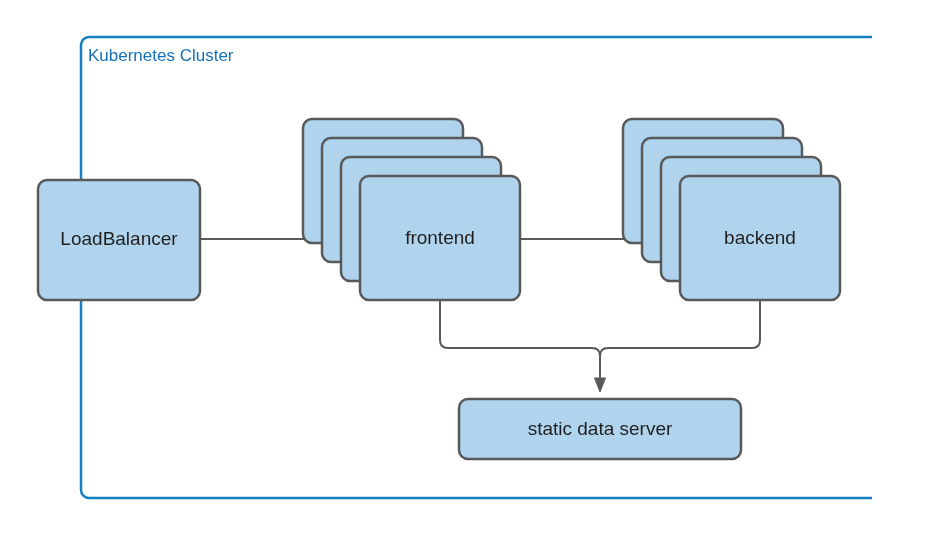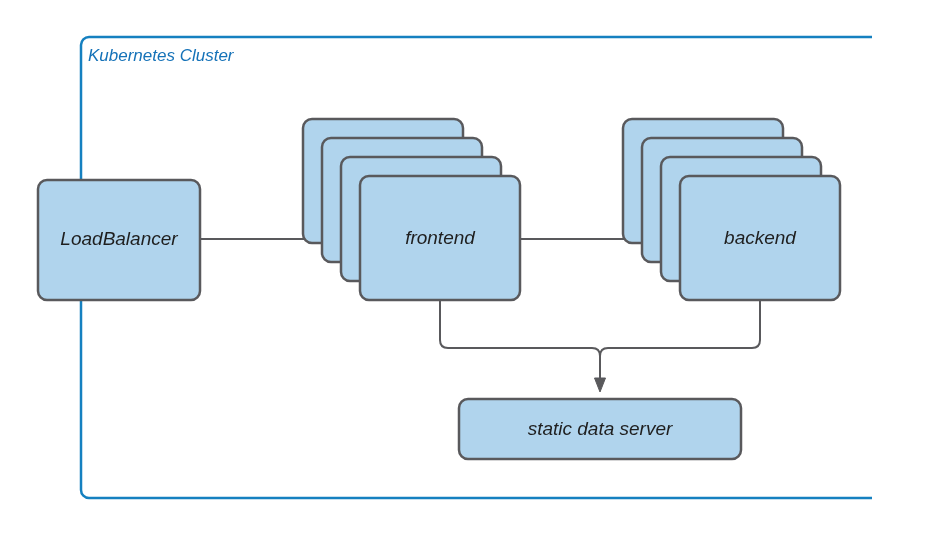--- a/index.html
+++ b/index.html
@@ -10,21 +10,20 @@
   }
   body {
     font-family: "Liberation Sans", sans-serif;
   }
   #canvas {
     position: relative;
     width: 872px;
     height: 540px;
     background: #ffffff;
     overflow: hidden;
-    font-style: italic;
   }
   #diagram-svg {
     position: absolute;
     left: 0;
     top: 0;
     width: 940px;
     height: 540px;
   }
   .node-label {
     font-family: "Liberation Sans", sans-serif;

